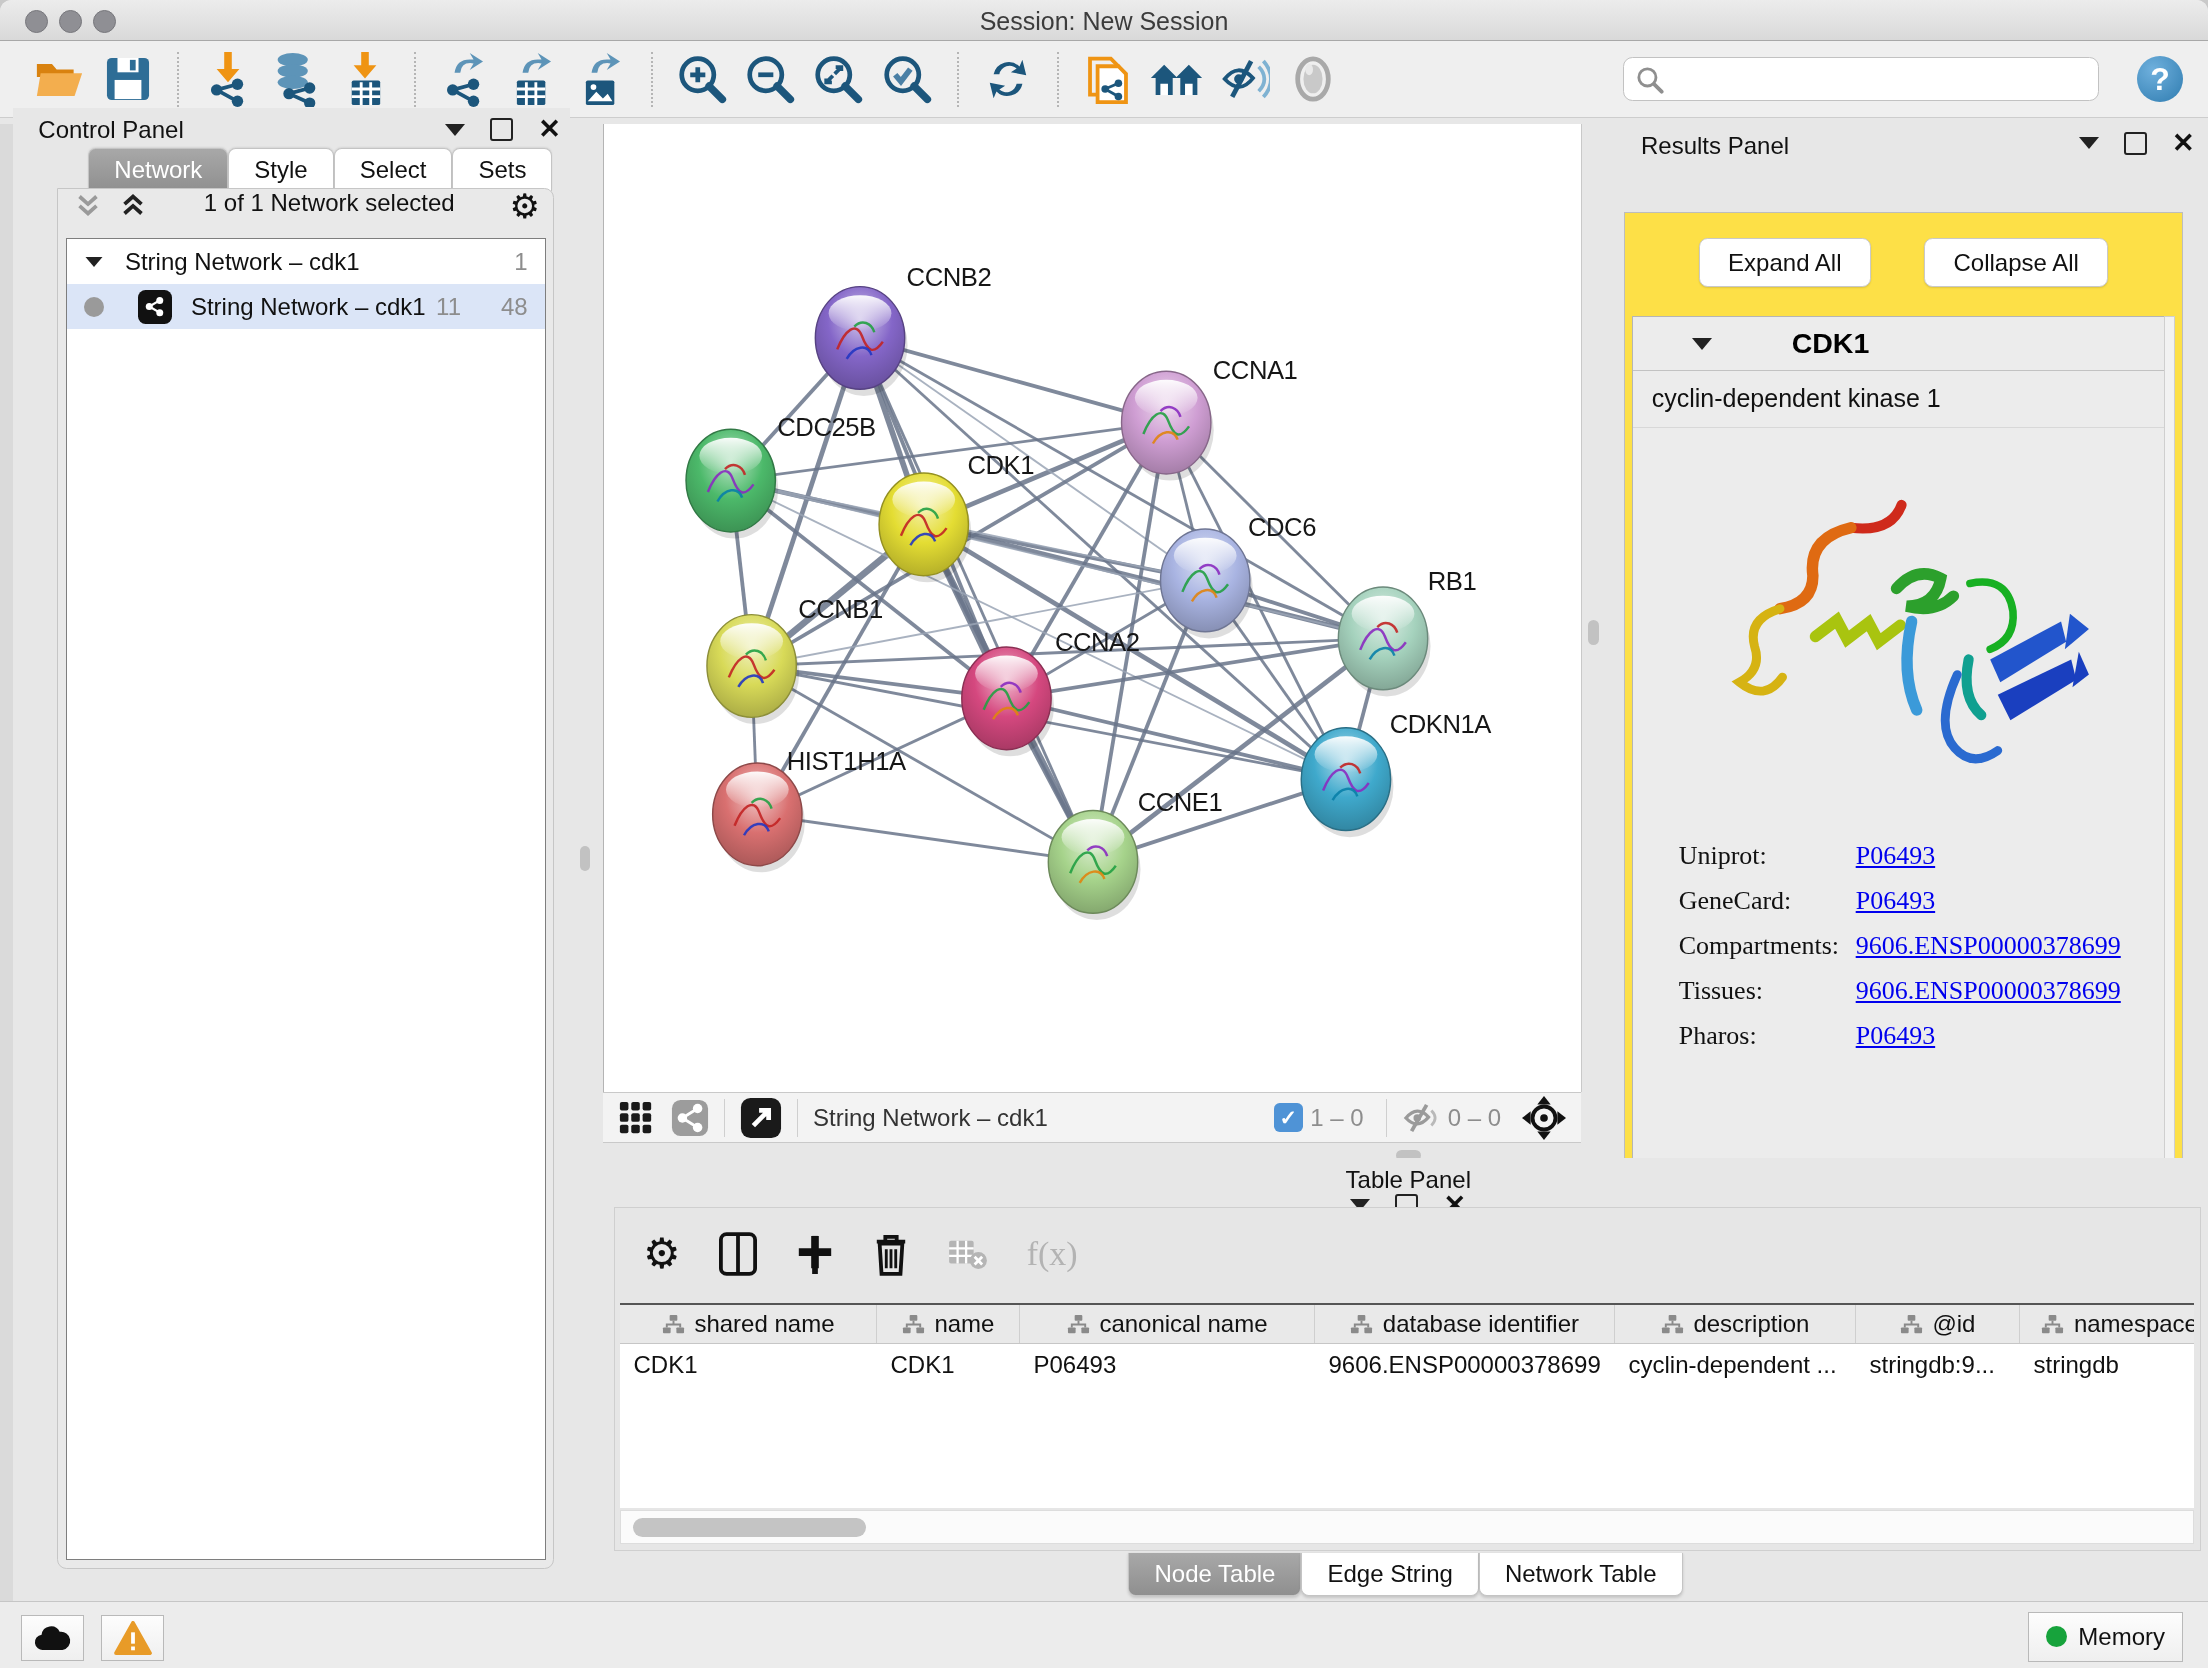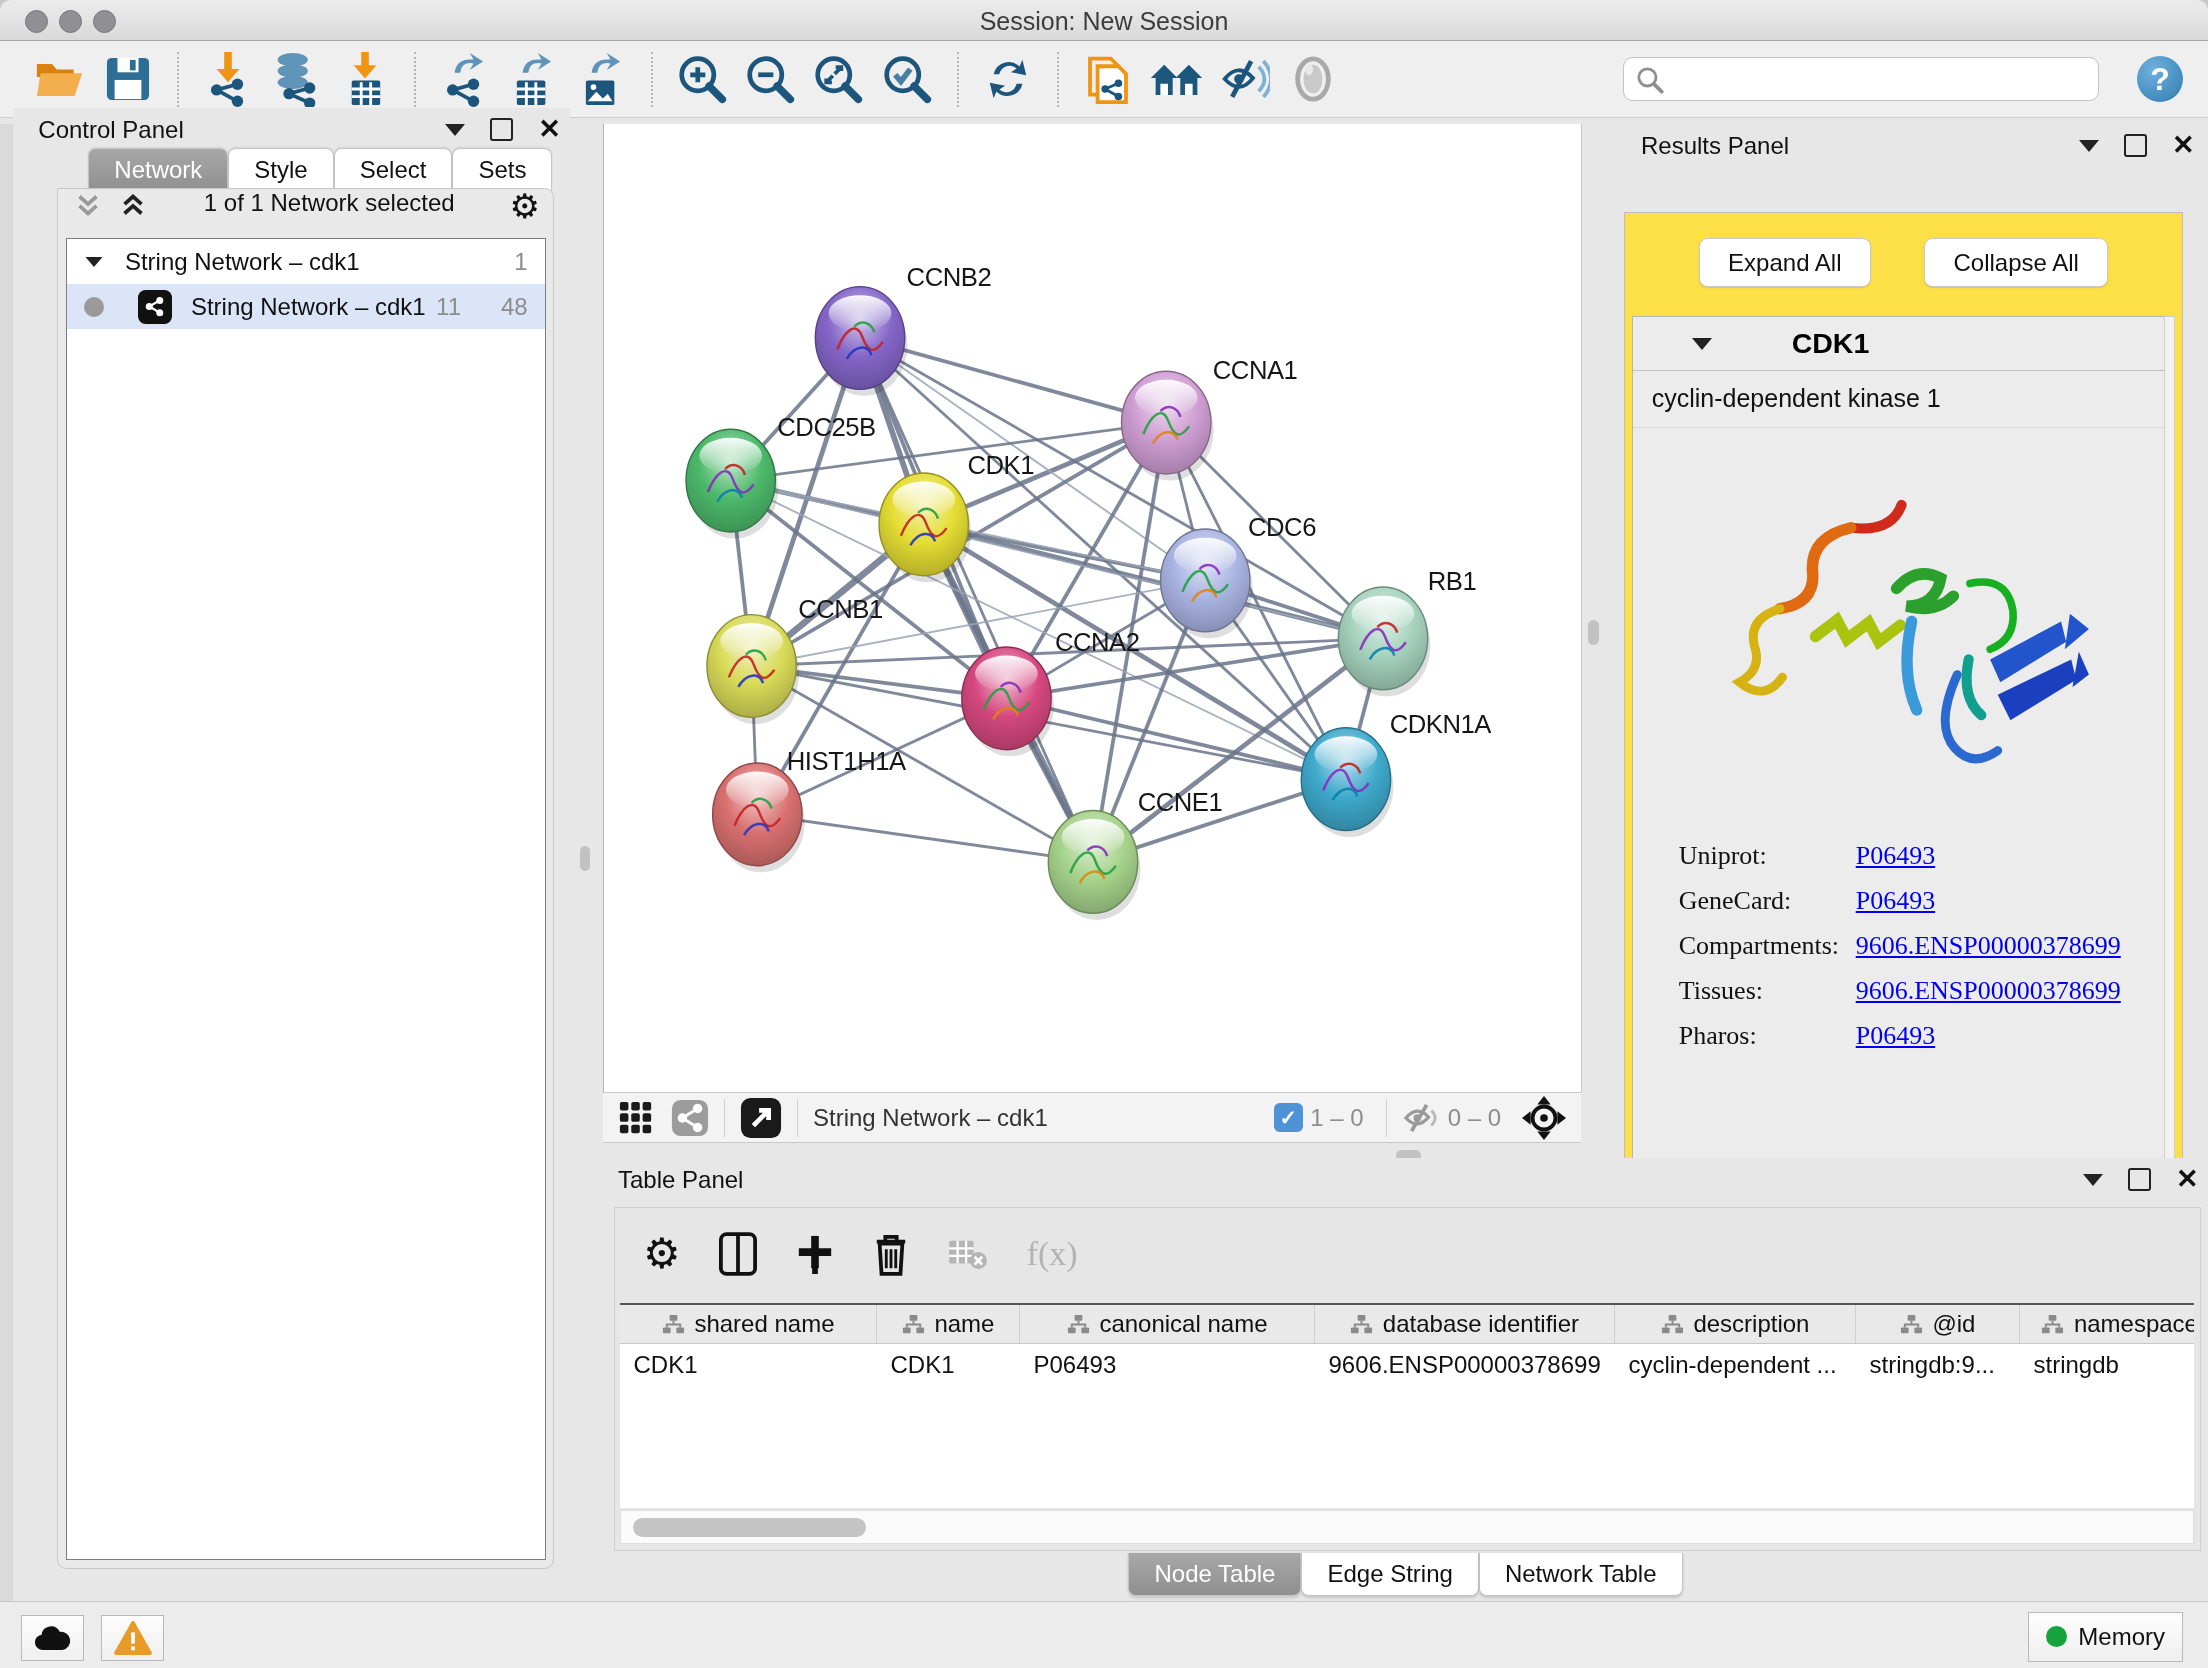--- a/index.html
+++ b/index.html
@@ -73,21 +73,21 @@
   .cdk-name{font-size:28.5px;font-weight:bold;margin-left:80px;}
   .cdk-desc{font-size:25px;padding:13.3px 19px;border-bottom:1px solid #d8d8d8;color:#111;}
   .protein{display:block;margin:44px auto 0;}
   .xlinks{font-family:"Liberation Serif",serif;margin-top:55px;}
   .xl-title{font-size:28.5px;font-weight:bold;margin-left:25px;}
   .xl-row{display:flex;font-size:26px;margin:15px 0 0 46px;}
   .xl-label{width:177px;color:#111;}
   .xl-val{color:#0000ee;text-decoration:underline;}
   
   .tpanel{position:absolute;left:603px;top:1158px;width:1605px;height:442px;background:#e7e7e7;}
-  .tp-head{position:absolute;left:15px;top:7.6px;right:9.5px;display:flex;align-items:center;}
+  .tp-head{position:absolute;left:15px;top:7.6px;right:9.5px;display:flex;align-items:center;flex-direction:column;}
   .tp-box{position:absolute;left:10.5px;top:49px;width:1585px;height:342px;background:#e6e6e6;border:1px solid #cfcfcf;}
   .tp-tools{height:91px;display:flex;align-items:center;gap:38px;padding-left:28.5px;}
   .fx{font-family:"Liberation Serif",serif;font-size:34px;color:#b3b3b3;}
   .grid-table{position:absolute;left:5.7px;top:95px;right:5.7px;bottom:42px;background:#fff;border-top:2.9px solid #555;overflow:hidden;}
   .thead{display:flex;background:#e9e9e9;border-bottom:1px solid #c6c6c6;height:38px;}
   .th{display:flex;align-items:center;justify-content:center;gap:9.5px;font-size:24px;color:#111;
       border-right:1px solid #cfcfcf;box-sizing:border-box;overflow:hidden;white-space:nowrap;flex:0 0 auto;}
   .trowd{display:flex;height:42px;}
   .td{display:flex;align-items:center;padding-left:13.3px;font-size:24px;color:#111;box-sizing:border-box;
       overflow:hidden;white-space:nowrap;flex:0 0 auto;}
@@ -621,21 +621,21 @@
     </span>
   </div>
 
   <div class="rdiv"></div>
   <div class="handle" style="left:1588px;top:620px;width:11.4px;height:25px;"></div>
   <div class="handle" style="left:580px;top:846px;width:9.5px;height:25px;"></div>
   <div class="hsplit"></div>
   <div class="handle" style="left:1396px;top:1150px;width:25px;height:11.4px;"></div>
 
   <div class="rpanel">
-    <div class="cp-head" style="position:absolute;left:32px;top:7.6px;right:13.3px;display:flex;align-items:center;">
+    <div class="cp-head" style="position:absolute;left:32px;top:7.6px;right:13.3px;display:flex;align-items:flex-start;">
       <span class="ptitle">Results Panel</span>
       <span class="spacer"></span>
       <span class="pctl">
         <span class="tri"></span>
         <span class="sq"></span>
         <span class="xx">✕</span>
       </span>
     </div>
     <div class="rp-box">
       <div class="rp-btnrow">

